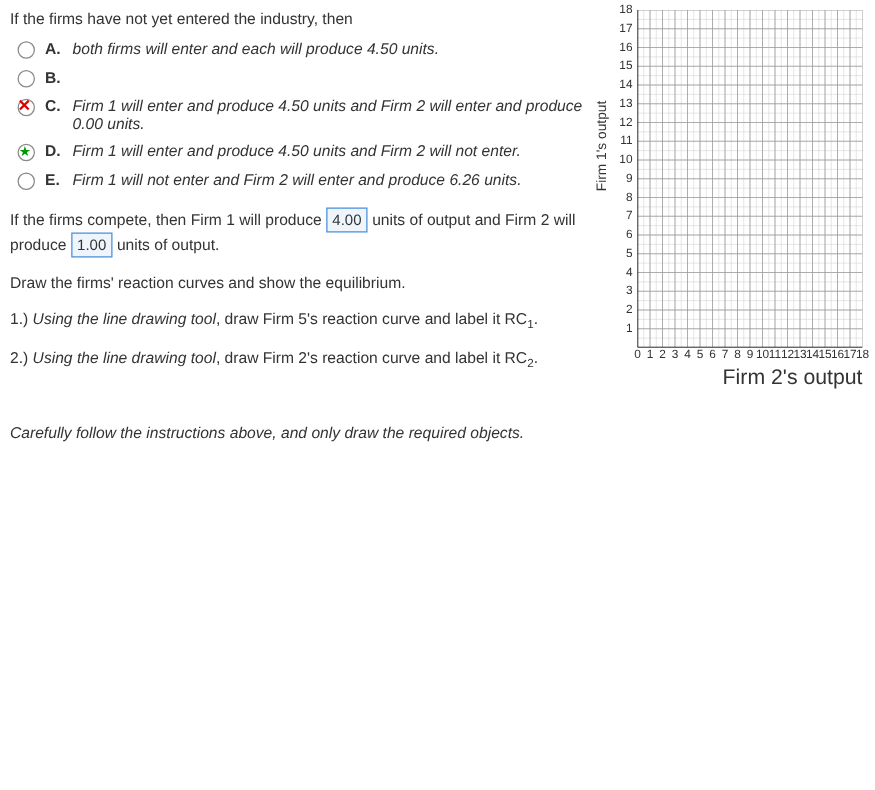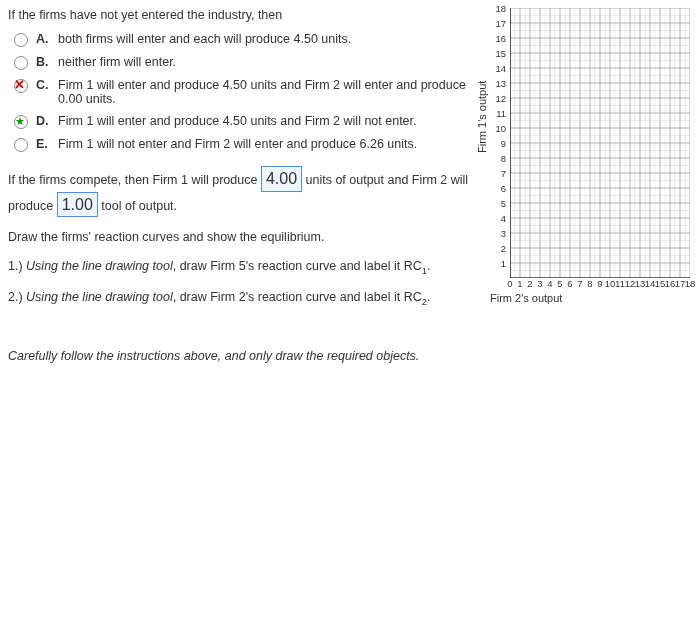--- a/index.html
+++ b/index.html
@@ -52,47 +52,47 @@
       font-size: 11px;
       position: absolute;
       left: 0px; top: -1px;
     }
     .letter {
       font-weight: bold;
       margin-right: 6px;
       flex-shrink: 0;
       width: 16px;
     }
-    .ctext { flex: 1; }
+    .ctext { flex: 1; font-style: italic; }
     .para { margin-bottom: 12px; line-height: 1.35; }
     .answer-box {
       display: inline-block;
       border: 1px solid #4a90d9;
       background: #eef5fc;
       padding: 1px 4px;
       min-width: 32px;
       text-align: center;
-      font-size: 16px;
+      font-size: 12px;
     }
     .italic { font-style: italic; margin-top: 40px; }
     .sub { font-size: 0.75em; vertical-align: sub; }
     .chart-wrap {
       position: relative;
       width: 200px;
     }
     .ylabel {
       position: absolute;
       left: -14px; top: 145px;
       transform: rotate(-90deg);
       transform-origin: left top;
       font-size: 11px;
     }
     .xlabel {
-      text-align: left;
-      font-size: 11px;
+      text-align: right;
+      font-size: 17px;
       margin-top: 2px;
     }
     .grid {
       position: relative;
       width: 180px;
       height: 270px;
       margin-left: 20px;
     }
     .grid svg { width: 100%; height: 100%; display: block; }
     .yticks {
@@ -126,21 +126,20 @@
 
   <div class="choices">
     <div class="choice">
       <span class="radio"></span>
       <span class="letter">A.</span>
       <span class="ctext">both firms will enter and each will produce 4.50 units.</span>
     </div>
     <div class="choice">
       <span class="radio"></span>
       <span class="letter">B.</span>
-      <span class="ctext">neither firm will enter.</span>
     </div>
     <div class="choice">
       <span class="radio selected-wrong"></span>
       <span class="letter">C.</span>
       <span class="ctext">Firm 1 will enter and produce 4.50 units and Firm 2 will enter and produce 0.00 units.</span>
     </div>
     <div class="choice">
       <span class="radio correct"></span>
       <span class="letter">D.</span>
       <span class="ctext">Firm 1 will enter and produce 4.50 units and Firm 2 will not enter.</span>
@@ -151,21 +150,21 @@
       <span class="ctext">Firm 1 will not enter and Firm 2 will enter and produce 6.26 units.</span>
     </div>
   </div>
 
 
   <p class="para">
     <span>If the firms compete, then Firm 1 will produce</span>
     <span class="answer-box">4.00</span>
     <span>units of output and Firm 2 will produce</span>
     <span class="answer-box">1.00</span>
-    <span>tool of output.</span>
+    <span>units of output.</span>
   </p>
 
   <p class="para">Draw the firms' reaction curves and show the equilibrium.</p>
 
   <p class="para">
     <span>1.)</span>
     <span class="italic">Using the line drawing tool</span><span>, draw Firm 5's reaction curve and label it RC</span><span class="sub">1</span><span>.</span>
   </p>
   <p class="para">
     <span>2.)</span>

